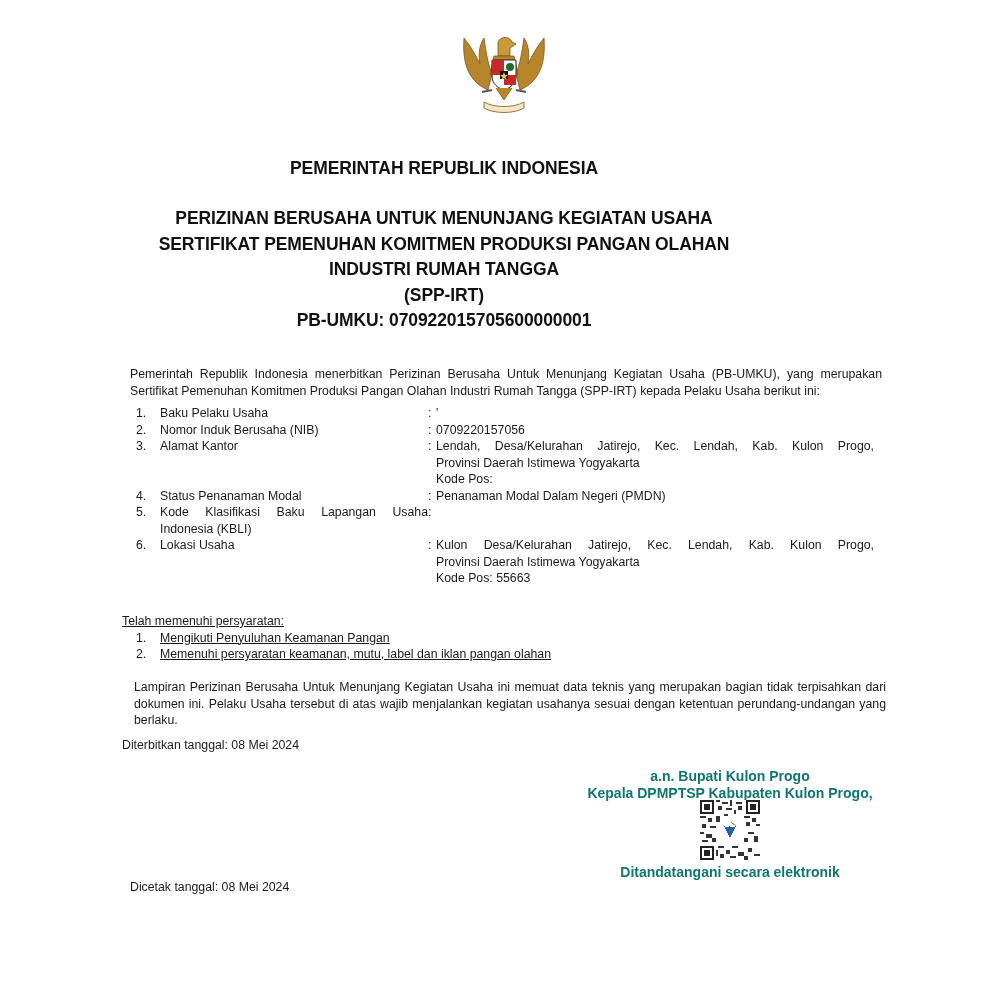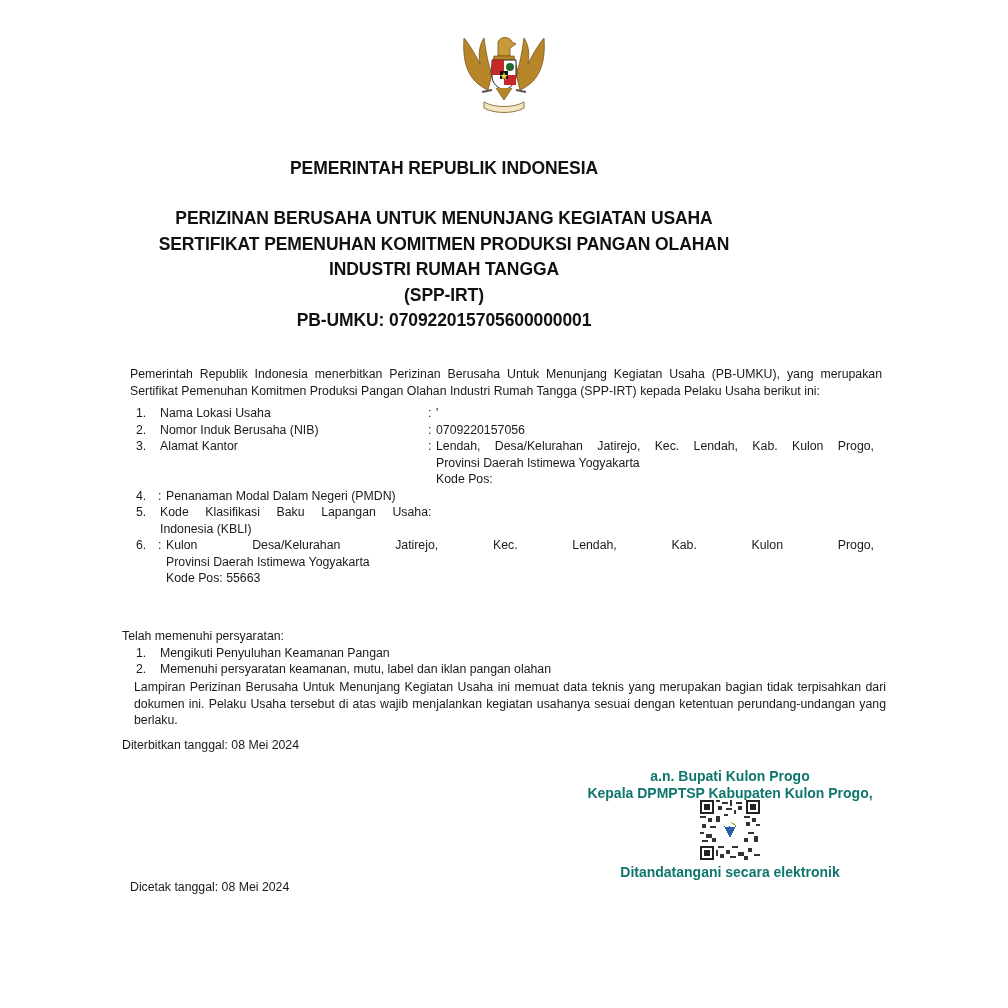--- a/index.html
+++ b/index.html
@@ -24,21 +24,21 @@
     .justify { text-align: justify; text-align-last: left; }
     .justify-full { text-align: justify; text-align-last: justify; }
     .intro { top: 358px; }
     .items { position: absolute; left: 122px; top: 405px; width: 752px; font-size: 12.3px; line-height: 16.5px; color:#1a1a1a; }
     .item { display: flex; }
     .item .num { width: 36px; text-align: right; padding-right: 0; box-sizing: border-box; }
     .item .num span { display:inline-block; width: 22px; text-align:left; }
     .item .label { width: 270px; box-sizing: border-box; padding-left: 2px; }
     .item .colon { width: 8px; }
     .item .value { flex: 1; }
-    .reqs { top: 628px; }
+    .reqs { top: 613px; text-decoration: underline; }
     .req { display: flex; }
     .req .num { width: 36px; text-align: right; }
     .req .num span { display:inline-block; width: 22px; text-align:left; }
     .closing { top: 667px; }
     .issued { top: 737px; }
     .sign {
       position: absolute; left: 580px; width: 300px; text-align: center;
       font-weight: bold; font-size: 14px; line-height: 16.5px; color:#0f766e;
     }
     .sign-head { top: 768px; }
@@ -78,21 +78,21 @@
   <div>INDUSTRI RUMAH TANGGA</div>
   <div>(SPP-IRT)</div>
   <div>PB-UMKU: 070922015705600000001</div>
 </div>
 
 <p class="body-text intro justify" style="margin:8px;">Pemerintah Republik Indonesia menerbitkan Perizinan Berusaha Untuk Menunjang Kegiatan Usaha (PB-UMKU), yang merupakan Sertifikat Pemenuhan Komitmen Produksi Pangan Olahan Industri Rumah Tangga (SPP-IRT) kepada Pelaku Usaha berikut ini:</p>
 
 <div class="items">
   <div class="item">
     <div class="num"><span>1.</span></div>
-    <div class="label">Nama Lokasi Usaha</div>
+    <div class="label">Baku Pelaku Usaha</div>
     <div class="colon">:</div>
     <div class="value">'</div>
   </div>
   <div class="item">
     <div class="num"><span>2.</span></div>
     <div class="label">Nomor Induk Berusaha (NIB)</div>
     <div class="colon">:</div>
     <div class="value">0709220157056</div>
   </div>
   <div class="item">
@@ -100,33 +100,35 @@
     <div class="label">Alamat Kantor</div>
     <div class="colon">:</div>
     <div class="value">
       <div class="justify-full">Lendah, Desa/Kelurahan Jatirejo, Kec. Lendah, Kab. Kulon Progo,</div>
       <div>Provinsi Daerah Istimewa Yogyakarta</div>
       <div>Kode Pos:</div>
     </div>
   </div>
   <div class="item">
     <div class="num"><span>4.</span></div>
+    <div class="label">Status Penanaman Modal</div>
     <div class="colon">:</div>
     <div class="value">Penanaman Modal Dalam Negeri (PMDN)</div>
   </div>
   <div class="item">
     <div class="num"><span>5.</span></div>
     <div class="label">
       <div class="justify-full">Kode Klasifikasi Baku Lapangan Usaha</div>
       <div>Indonesia (KBLI)</div>
     </div>
     <div class="colon">:</div>
   </div>
   <div class="item">
     <div class="num"><span>6.</span></div>
+    <div class="label">Lokasi Usaha</div>
     <div class="colon">:</div>
     <div class="value">
       <div class="justify-full">Kulon Desa/Kelurahan Jatirejo, Kec. Lendah, Kab. Kulon Progo,</div>
       <div>Provinsi Daerah Istimewa Yogyakarta</div>
       <div>Kode Pos: 55663</div>
     </div>
   </div>
 </div>
 
 <div class="body-text reqs">

